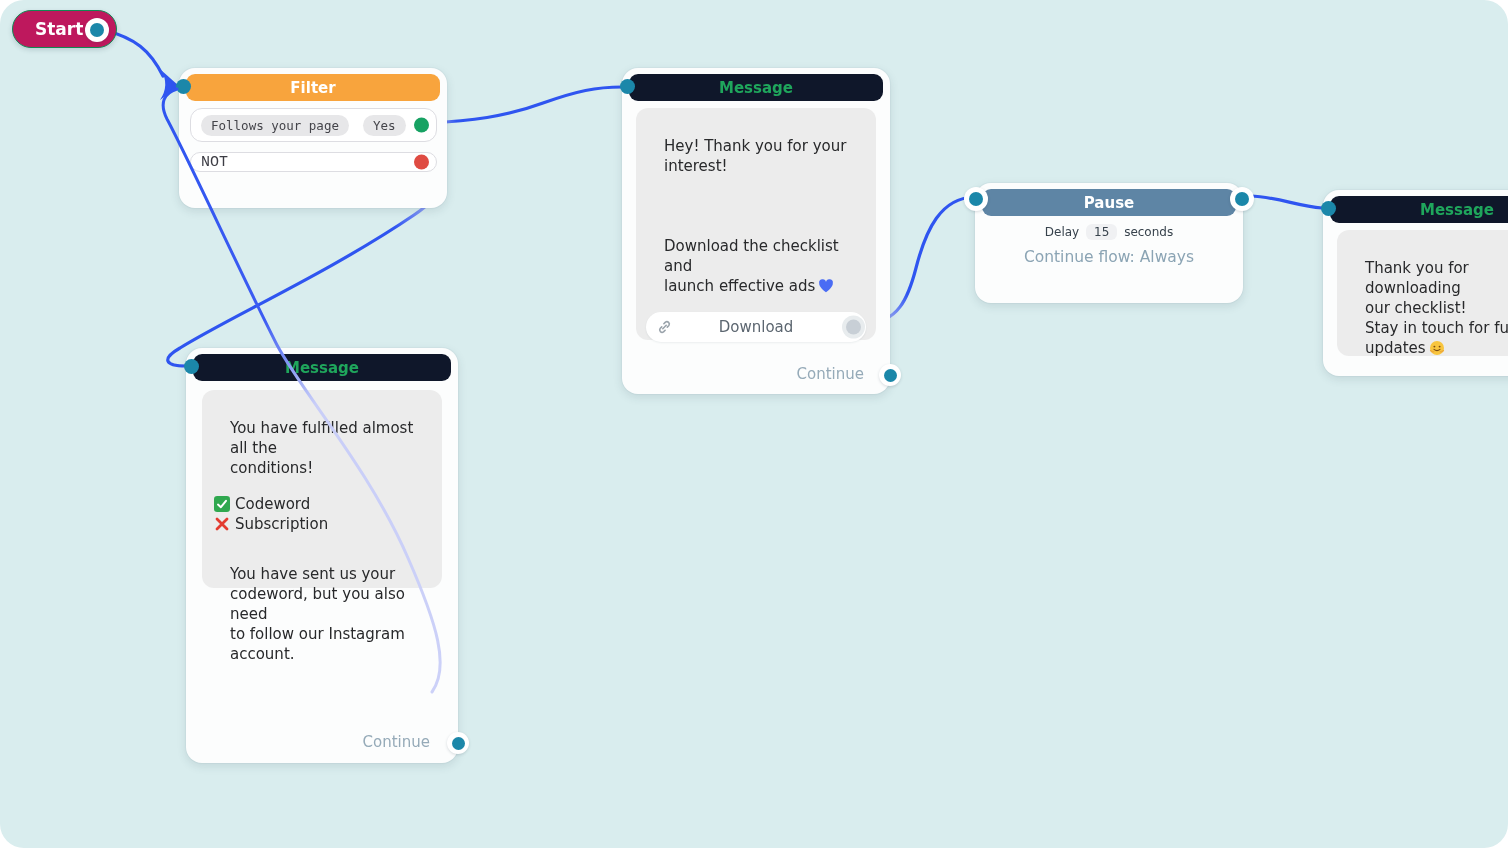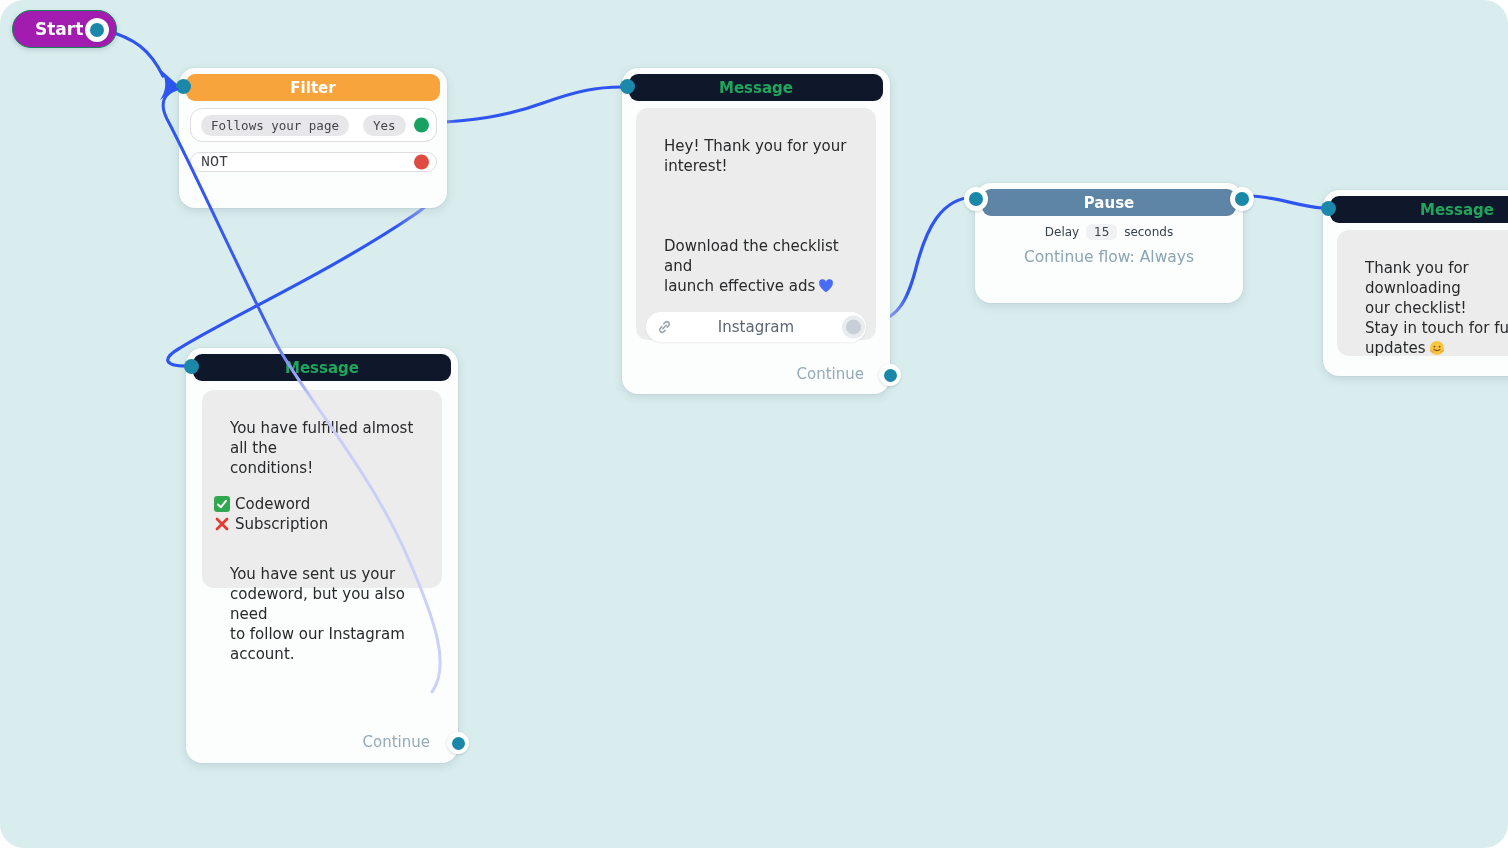--- a/index.html
+++ b/index.html
@@ -31,21 +31,21 @@
                  box-shadow: 0 1px 3px rgba(40,60,80,0.18); }
   .port-inner { width: 14px; height: 14px; border-radius: 50%; }
   .teal  { background: #1b87a9; }
   .green { background: #17a263; }
   .red   { background: #df4b42; }
   .gray  { background: #c8cfd6; }
   .port-plain { width: 15px; height: 15px; }
 
   .start-node {
     position: absolute; left: 12px; top: 10px; width: 105px; height: 38px; z-index: 2;
-    background: #a21caf; border: 1px solid #128752; border-radius: 19px;
+    background: #be185d; border: 1px solid #128752; border-radius: 19px;
     display: flex; align-items: center; color: #ffffff; font-weight: bold; font-size: 17px;
     box-shadow: 0 2px 5px rgba(40,60,80,0.18);
   }
   .start-node .label { margin-left: 22px; }
 
   .bubble {
     position: absolute; background: #ececec; border-radius: 12px;
     padding: 12px 12px; font-size: 15px; line-height: 20px; color: #28292b;
   }
   .pre { white-space: pre-line; }
@@ -153,21 +153,21 @@
               <path d="M8 14.2 C3 10.4 1.2 7.8 1.2 5.4 A3.3 3.3 0 0 1 8 4 A3.3 3.3 0 0 1 14.8 5.4 C14.8 7.8 13 10.4 8 14.2 Z" fill="#4a6cf4"></path>
             </svg></span></p>
       <div class="pill-button" style="margin-left:-2px; margin-right:-2px;">
         <span class="link-ic"><svg viewBox="0 0 16 16" width="17" height="17">
               <g stroke="#9aa3ab" stroke-width="1.5" fill="none" stroke-linecap="round">
                 <path d="M6.4 9.6 L9.6 6.4"></path>
                 <path d="M7.4 4.9 L8.9 3.4 a2.3 2.3 0 0 1 3.2 3.2 L10.6 8.1"></path>
                 <path d="M8.6 11.1 L7.1 12.6 a2.3 2.3 0 0 1 -3.2 -3.2 L5.4 7.9"></path>
               </g>
             </svg></span>
-        <span class="btn-label-muted">Instagram</span>
+        <span class="btn-label-muted">Download</span>
         <div class="btn-port">
             <div class="port-plain gray port" style="position:static; box-shadow:0 0 0 4px #e8ecee;"></div>
           </div>
       </div>
     </div>
     <div class="continue-row" style="right:26px; bottom:11px;">Continue</div>
     <div class="port port-ringed" style="right:-11px; top:296px; width:22px; height:22px;">
       <div class="port-inner teal" style="width:13px;height:13px;"></div>
     </div>
   </div>

